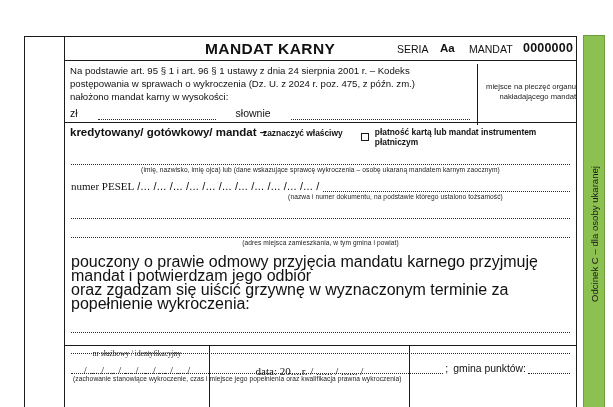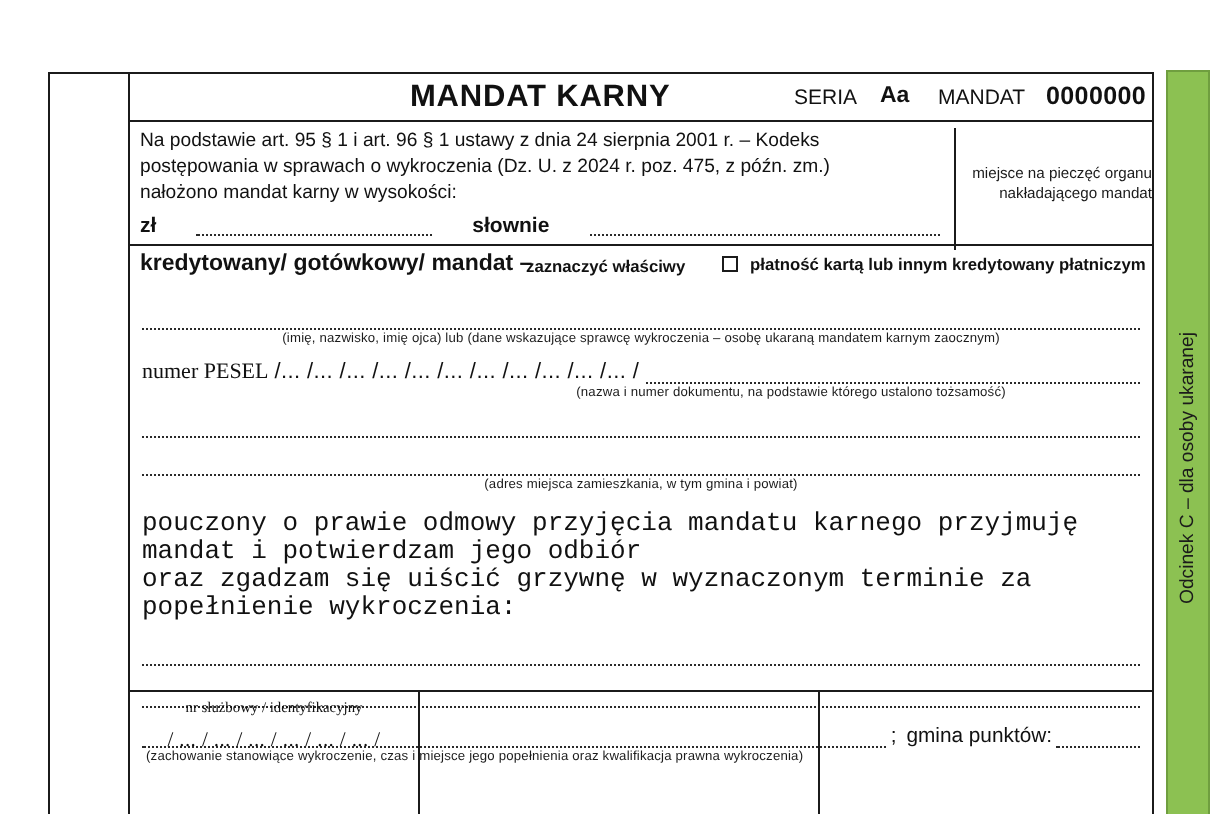--- a/index.html
+++ b/index.html
@@ -109,23 +109,22 @@
     box-sizing: border-box;
     padding-right: 6px;
   }
   .legal-text p { margin: 0; }
   .amount-row {
     position: absolute;
     left: 0; bottom: 5px;
     width: 400px;
     font-size: 10.5px;
     display: flex;
-    align-items: center;
+    align-items: flex-end;
     gap: 20px;
-    font-weight: bold;
   }
   .stamp-box {
     position: absolute;
     left: 414px; top: 0;
     right: 0; bottom: 0;
     display: flex;
     align-items: center;
     justify-content: center;
     text-align: right;
   }
@@ -206,24 +205,23 @@
     font-family: Liberation Serif, serif;
   }
   .pesel-boxes {
     font-size: 11px;
     white-space: nowrap;
     letter-spacing: 0.2px;
   }
 
   
   .declaration {
-    font-size: 13px;
+    font-size: 16px;
     line-height: 14px;
     margin-top: 9px;
-    font-family: Liberation Mono, monospace;
   }
   .declaration p { margin: 0; }
 
   .points-row {
     display: flex;
     align-items: flex-end;
     font-size: 10.4px;
     gap: 2px;
   }
   .points-label { white-space: nowrap; }
@@ -350,21 +348,21 @@
         <div class="stamp-box">
           <span>miejsce na pieczęć organu nakładającego mandat</span>
         </div>
       </div>
 
       <div class="pay-band">
         <div class="pay-type">kredytowany/ gotówkowy/ mandat –</div>
         <div class="pay-hint">zaznaczyć właściwy</div>
         <div class="pay-check-wrap">
           <span class="checkbox"></span>
-          <span class="pay-check-label">płatność kartą lub innym kredytowany płatniczym</span>
+          <span class="pay-check-label">płatność kartą lub mandat instrumentem płatniczym</span>
         </div>
       </div>
 
       <div class="pad">
         <div class="dline"></div>
         <div class="caption">(imię, nazwisko, imię ojca)   lub   (dane wskazujące sprawcę wykroczenia – osobę ukaraną mandatem karnym zaocznym)</div>
 
         <div class="pesel-row">
           <span class="pesel-label">numer PESEL</span>
           <span class="pesel-boxes">/... /... /... /... /... /... /... /... /... /... /... /</span>
@@ -398,20 +396,21 @@
         <div class="bt-cell bt-officer">
           <div class="bt-top-label">nr służbowy / identyfikacyjny</div>
           <div class="bt-slots">/ ... / ... / ... / ... / ... / ... /</div>
           <div class="bt-foot">
             <div class="dline"></div>
             <div class="bt-foot-label">mandatu funkcjonariusza</div>
           </div>
         </div>
 
         <div class="bt-cell bt-date">
+          <div class="bt-date-text">data: 20....r. / ...... / ...... /</div>
           <div class="bt-foot">
             <div class="dline"></div>
           </div>
         </div>
 
 
       </div>
 
     </div>
   </div>

